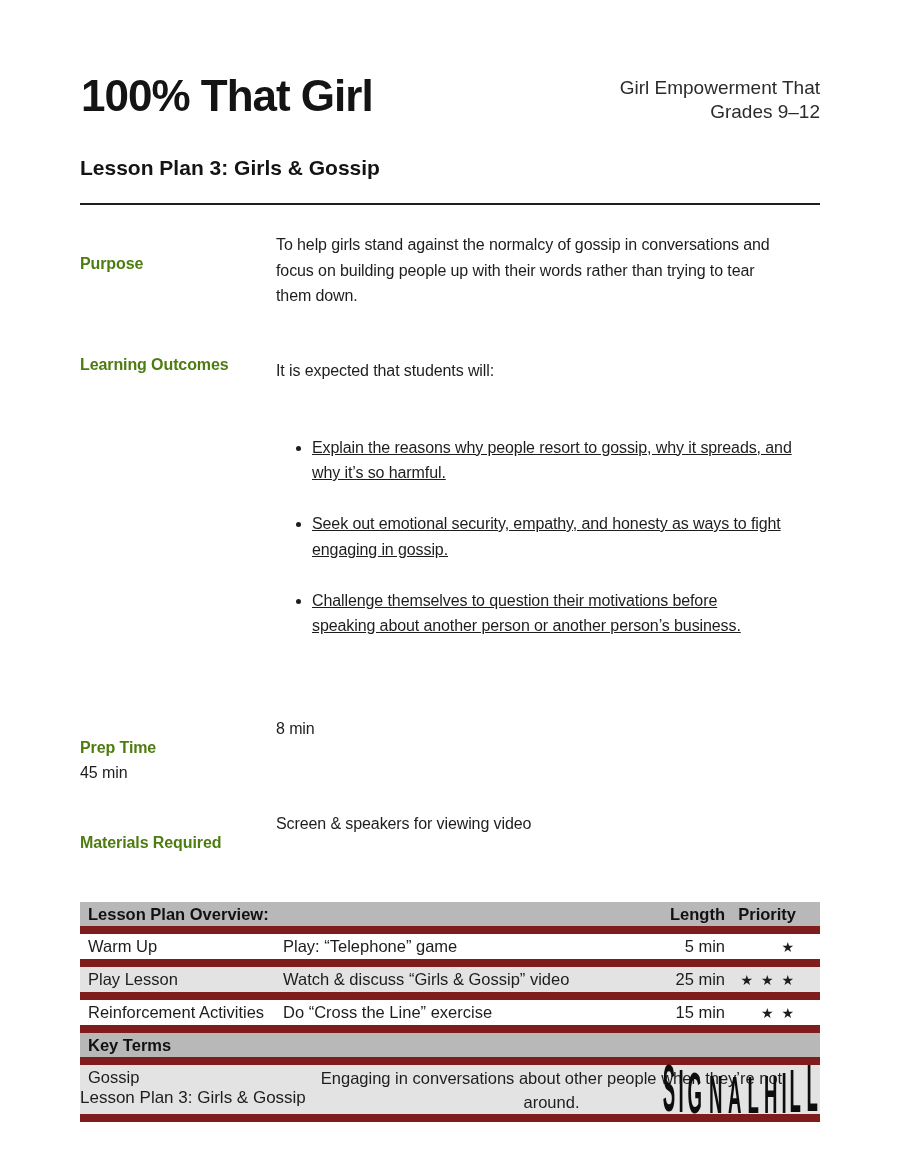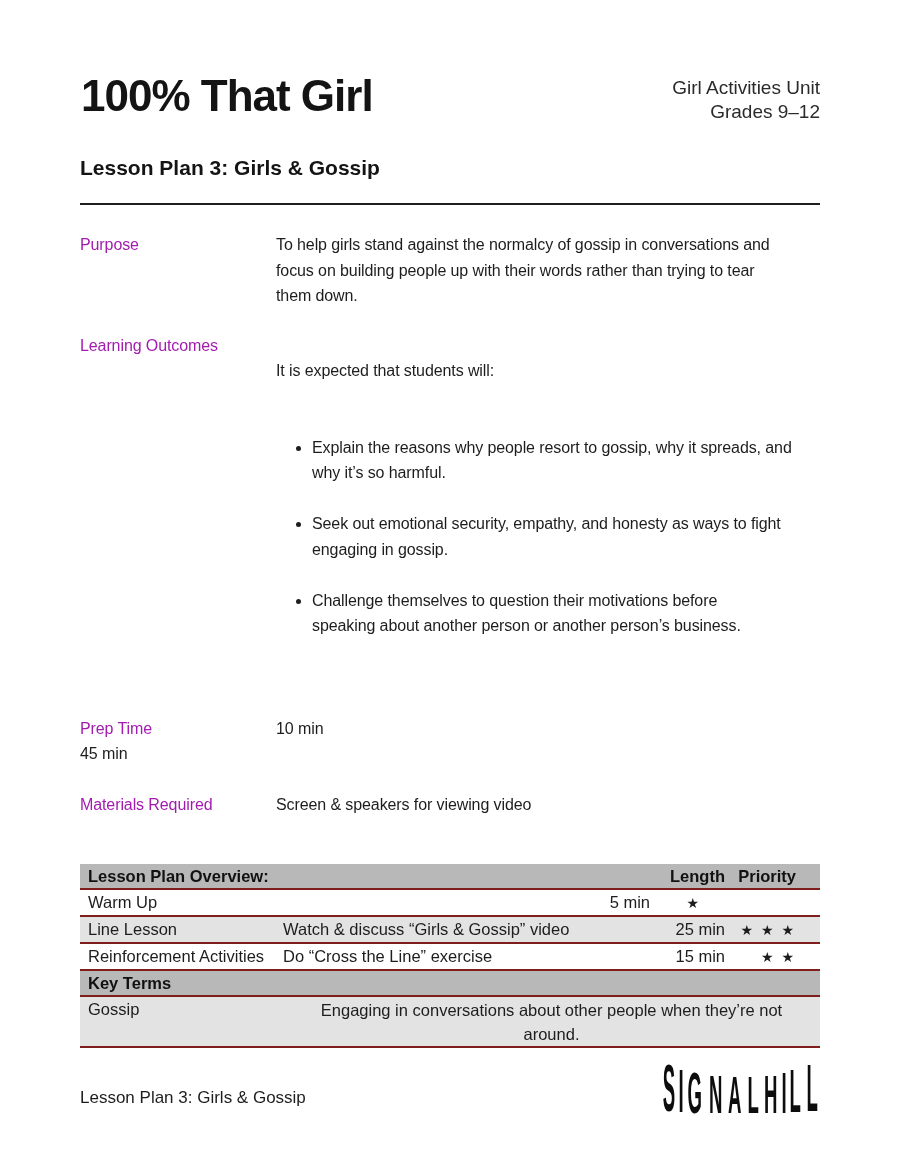--- a/index.html
+++ b/index.html
@@ -63,38 +63,39 @@
   
   .def-row {
     display: grid;
     grid-template-columns: 196px 1fr;
     font-size: 16px;
     line-height: 25.5px;
     letter-spacing: -0.1px;
   }
   .def-row.first { margin-top: 27px; }
   .def-row.gap   { margin-top: 24px; }
-  .def-label { font-weight: 400; color: #a21caf; }
+  .def-label { font-weight: 700; color: #4d7c0f; margin-top: 19px; }
   .def-value { white-space: pre-line; }
   .outcomes-list {
     margin: 0;
     padding-left: 36px;
     list-style: disc;
+    text-decoration: underline;
   }
   .outcomes-list li { white-space: pre-line; }
   .tight-group { margin-top: 26px; }
   .materials-row { margin-top: 25px; }
 
   
   .ov-table { margin-top: 47px; font-size: 16.5px; }
   .trow {
     display: grid;
     grid-template-columns: 200px 370px 75px 95px;
     align-items: baseline;
-    border-bottom: 2px solid #7f1d1d;
+    border-bottom: 8px solid #7f1d1d;
     line-height: 24px;
   }
   .thead { background: var(--header-bg, #b8b8b8); font-weight: 700; color: #111; }
   .row-alt { background: var(--alt-bg, #e3e3e3); }
   .cell-first { grid-column: 1 / 3; padding-left: 8px; }
   .cell-act  { padding-left: 8px; }
   .cell-desc { padding-left: 3px; }
   .cell-len  { text-align: right; }
   .cell-pri  { text-align: right; padding-right: 24px; }
   .stars { font-size: 14px; letter-spacing: 2px; }
@@ -131,21 +132,21 @@
 </style>
 </head>
 <body>
 
 <div class="page">
   <div class="content">
 
     <div class="header-row">
       <h1 class="doc-title">100% That Girl</h1>
       <div class="header-right">
-        <div>Girl Activities Unit</div>
+        <div>Girl Empowerment That</div>
         <div>Grades 9–12</div>
       </div>
     </div>
 
     <h2 class="lesson-heading">Lesson Plan 3: Girls &amp; Gossip</h2>
 
 
     <hr class="rule">
 
     <div class="def-row first">
@@ -166,47 +167,48 @@
 engaging in gossip.</li>
           <li>Challenge themselves to question their motivations before
 speaking about another person or another person’s business.</li>
         </ul>
       </div>
     </div>
 
     <div class="tight-group">
       <div class="def-row">
         <div class="def-label">Prep Time</div>
-        <div class="def-value">10 min</div>
+        <div class="def-value">8 min</div>
       </div>
       <div class="def-row">
         <div class="def-value">45 min</div>
       </div>
     </div>
 
     <div class="def-row materials-row">
       <div class="def-label">Materials Required</div>
       <div class="def-value">Screen &amp; speakers for viewing video</div>
     </div>
 
     <div class="ov-table">
       <div class="trow thead">
         <div class="cell-first">Lesson Plan Overview:</div>
         <div class="cell-len">Length</div>
         <div class="cell-pri">Priority</div>
       </div>
 
       <div class="trow">
         <div class="cell-act">Warm Up</div>
+        <div class="cell-desc">Play: “Telephone” game</div>
         <div class="cell-len">5 min</div>
         <div class="cell-pri stars">★</div>
       </div>
 
       <div class="trow row-alt">
-        <div class="cell-act">Line Lesson</div>
+        <div class="cell-act">Play Lesson</div>
         <div class="cell-desc">Watch &amp; discuss “Girls &amp; Gossip” video</div>
         <div class="cell-len">25 min</div>
         <div class="cell-pri stars">★ ★ ★</div>
       </div>
 
       <div class="trow">
         <div class="cell-act">Reinforcement Activities</div>
         <div class="cell-desc">Do “Cross the Line” exercise</div>
         <div class="cell-len">15 min</div>
         <div class="cell-pri stars">★ ★</div>

